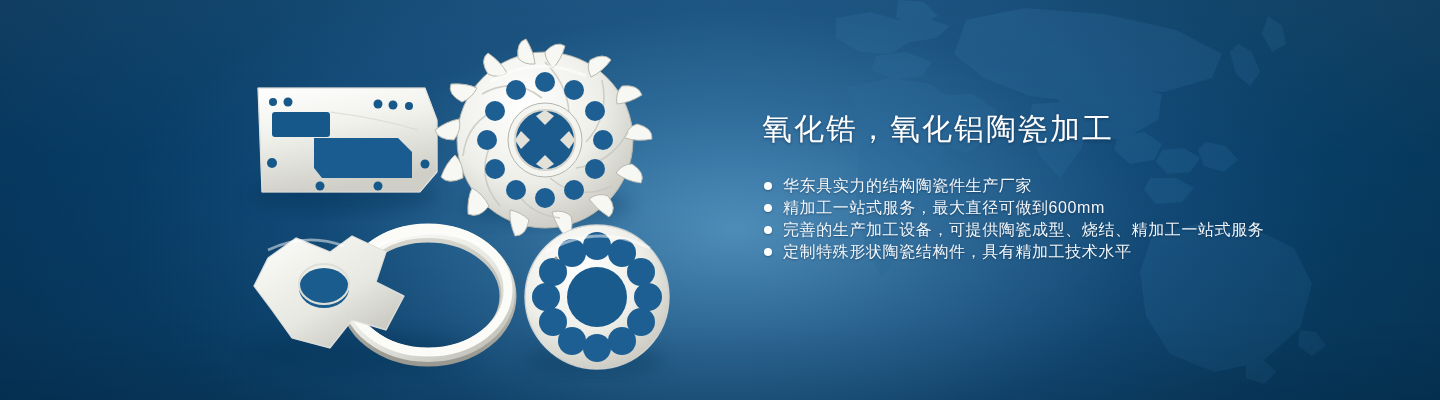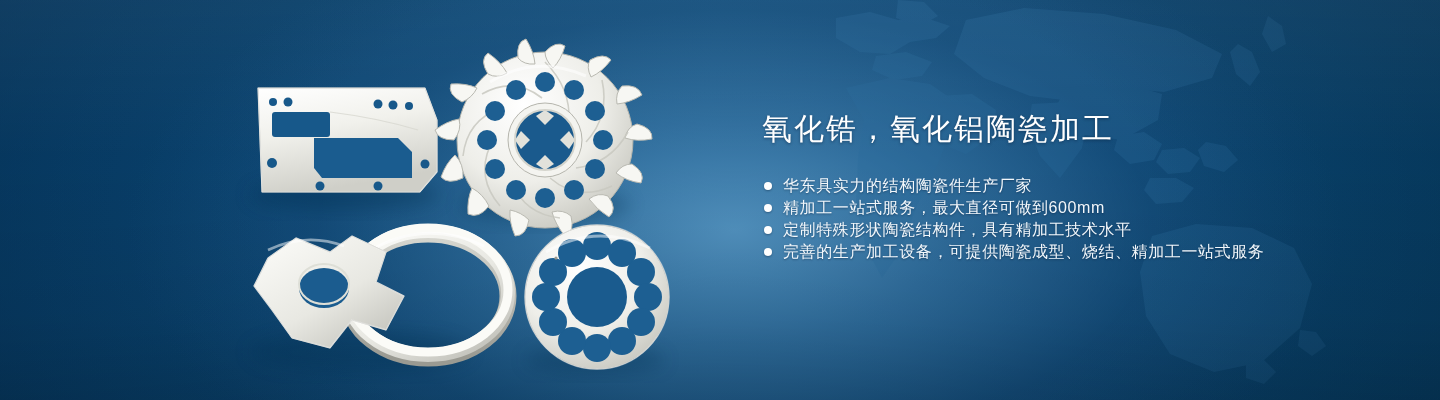--- a/index.html
+++ b/index.html
@@ -280,22 +280,22 @@
       <li class="bullet">
         <span class="dot"></span>
         <span class="btext">华东具实力的结构陶瓷件生产厂家</span>
       </li>
       <li class="bullet">
         <span class="dot"></span>
         <span class="btext">精加工一站式服务，最大直径可做到600mm</span>
       </li>
       <li class="bullet">
         <span class="dot"></span>
-        <span class="btext">定制特殊形状陶瓷结构件，具有精加工技术水平</span>
+        <span class="btext">完善的生产加工设备，可提供陶瓷成型、烧结、精加工一站式服务</span>
       </li>
       <li class="bullet">
         <span class="dot"></span>
-        <span class="btext">完善的生产加工设备，可提供陶瓷成型、烧结、精加工一站式服务</span>
+        <span class="btext">定制特殊形状陶瓷结构件，具有精加工技术水平</span>
       </li>
     </ul>
   </div>
 
 </div>
 
 </body></html>

